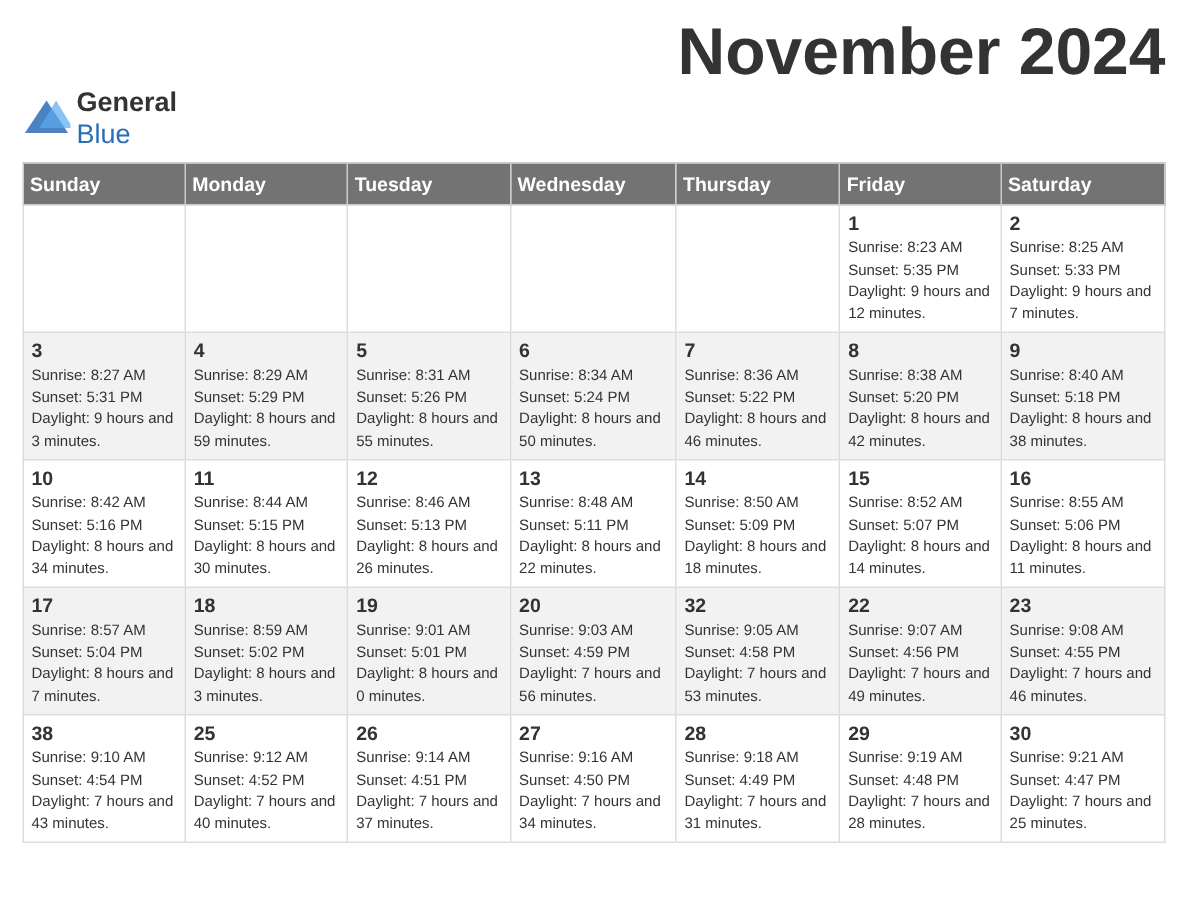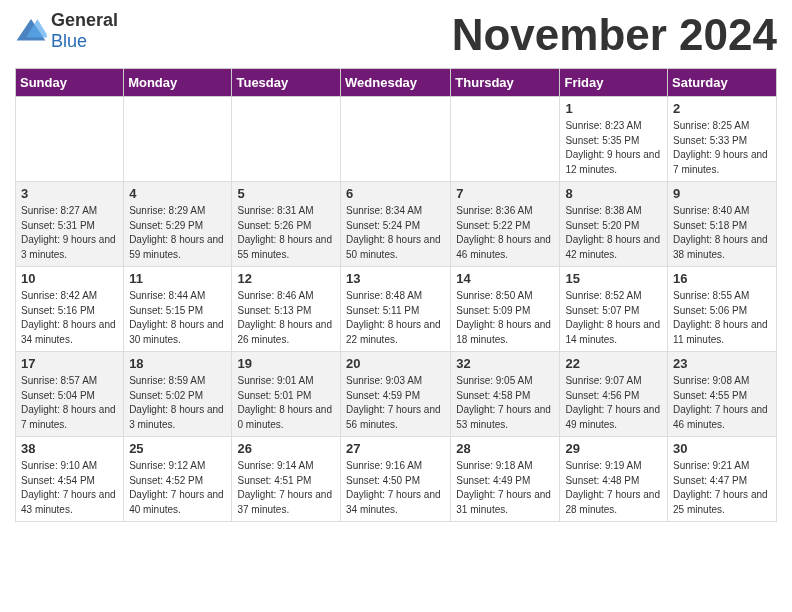--- a/index.html
+++ b/index.html
@@ -1,28 +1,28 @@
 <!DOCTYPE html>
 <html><head>
   <meta charset="utf-8">
   <style>
     * { box-sizing: border-box; margin: 0; padding: 0; }
     body { font-family: Arial, sans-serif; background: #fff; width: 792px; min-height: 612px; }
     .container { width: 792px; padding: 10px 15px; }
     .header-area { display: flex; justify-content: space-between; align-items: flex-start; margin-bottom: 8px; }
-    .logo { display: flex; align-items: center; }
+    .logo { display: flex; align-items: center; margin-top: 48px; }
     .logo-text { display: flex; flex-direction: column; }
     .logo-general { font-size: 18px; font-weight: bold; color: #333; }
     .logo-blue { font-size: 18px; font-weight: normal; color: #2a6db5; }
     .logo-icon { width: 32px; height: 32px; margin-right: 4px; }
     .title-area { text-align: right; }
     .month-title { font-size: 44px; font-weight: bold; color: #333; }
     .location-title { font-size: 18px; color: #555; }
     table { width: 100%; border-collapse: collapse; }
-    thead tr { background-color: #701a75; color: #fff; }
+    thead tr { background-color: #737373; color: #fff; }
     thead th { padding: 6px 4px; text-align: left; font-size: 13px; font-weight: bold; border: 1px solid #ccc; }
     tbody tr { background-color: #fff; }
     tbody tr:nth-child(even) { background-color: #f2f2f2; }
     tbody td { padding: 4px 5px; vertical-align: top; border: 1px solid #ddd; font-size: 11px; color: #333; min-height: 80px; height: 85px; width: 113px; }
     .day-num { font-weight: bold; font-size: 13px; margin-bottom: 3px; display: block; }
     .day-info { font-size: 10px; line-height: 1.45; color: #333; }
     .empty { background-color: #fff; }
   </style>
 </head>
 <body>

